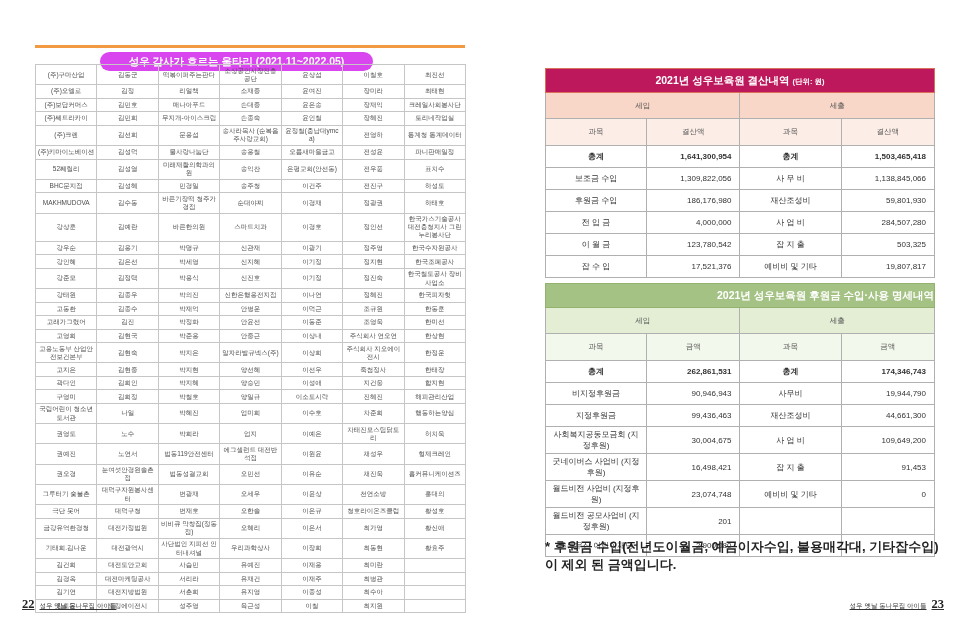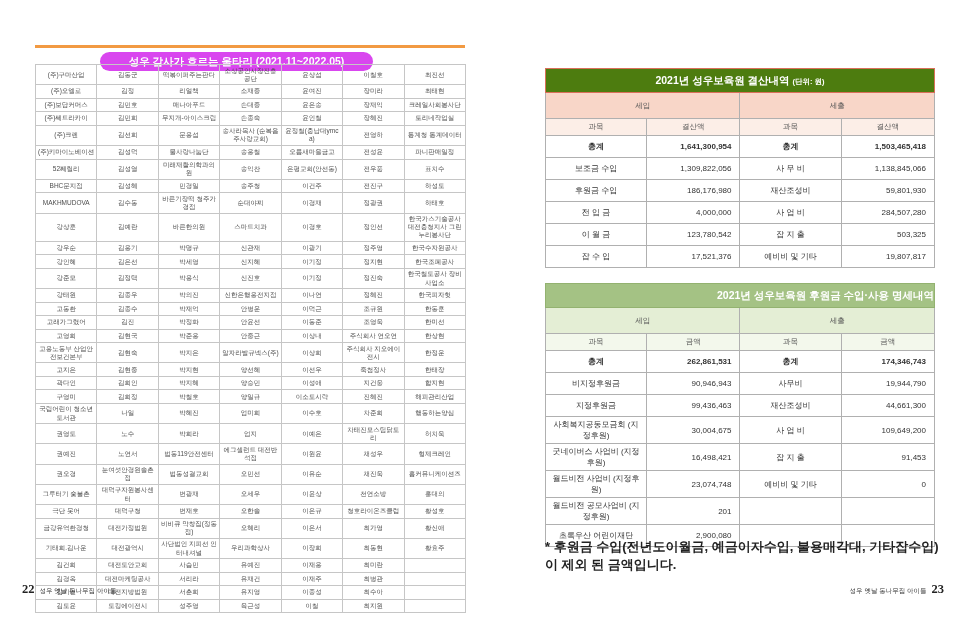--- a/index.html
+++ b/index.html
@@ -19,44 +19,44 @@
                 font-size:10.5px; line-height:19px; text-align:center; letter-spacing:0;margin-top:16px; }
 
   
   .donor { position:absolute; left:35px; top:64px; width:431px;
            border-collapse:collapse; table-layout:fixed; }
   .donor td { border:0.7px solid #c6c6c6; font-size:6.5px; line-height:1.25;
               color:#4c4c4c; text-align:center; vertical-align:middle;
               padding:1.5px 1px; height:13.5px; word-break:break-all; }
 
   
-  .footer { position:absolute; bottom:22px; font-size:6.5px; color:#333;
-            display:flex; align-items:baseline; gap:5px; }
+  .footer { position:absolute; bottom:7px; font-size:6.5px; color:#333;
+            display:flex; align-items:baseline; gap:5px;text-decoration:underline; }
   .footer-left  { left:22px; }
   .footer-right { right:22px; }
   .footer .pnum { font-size:12.5px; font-weight:bold; color:#222;
                   font-family:"Liberation Serif","DejaVu Serif",serif; }
 
   
   .fin { position:absolute; left:62px; width:390px; border-collapse:collapse;
          table-layout:fixed; }
   .fin col.c-label { width:26%; } .fin col.c-num { width:24%; }
   .fin th, .fin td { border:0.8px solid #b0b0b0; }
   .fin .head th { height:24px; color:#fff; font-size:10.5px; font-weight:bold;
                   text-align:center; }
   .fin .head .unit { font-size:7.5px; font-weight:bold; }
   .fin .group th { height:26px; font-size:7.5px; font-weight:normal; color:#555; }
-  .fin .cols  th { height:17px; font-size:7.5px; font-weight:normal; color:#555; }
+  .fin .cols  th { height:27px; font-size:7.5px; font-weight:normal; color:#555; }
   .fin tbody td { height:22px; font-size:8px; color:#333; padding:2px 6px; }
   .fin tbody td:nth-child(odd)  { text-align:center; }
   .fin tbody td:nth-child(even) { text-align:right; padding-right:8px; }
   .fin tbody tr:first-child td { font-weight:bold; border-top:1.6px solid #6f6f6f; }
 
   .t1 { top:68px; }
-  .t1 .head th { background:#4d7c0f; border-color:#e5original; border-color:#d9705a; }
+  .t1 .head th { background:#be185d; border-color:#e5original; border-color:#d9705a; }
   .t1 .group th { background:#f8d6c8; }
   .t1 .cols  th { background:#fceee7; }
 
   .t2 { top:283px; }
   .t2 .head th { background:#a4c284; border-color:#93b270;text-align:right; }
   .t2 .group th { background:#e4eed5; }
   .t2 .cols  th { background:#f3f8ec; }
 
   .footnote { position:absolute; left:62px; top:538px; width:400px;
               font-size:13px; color:#222; font-weight:bold; }

